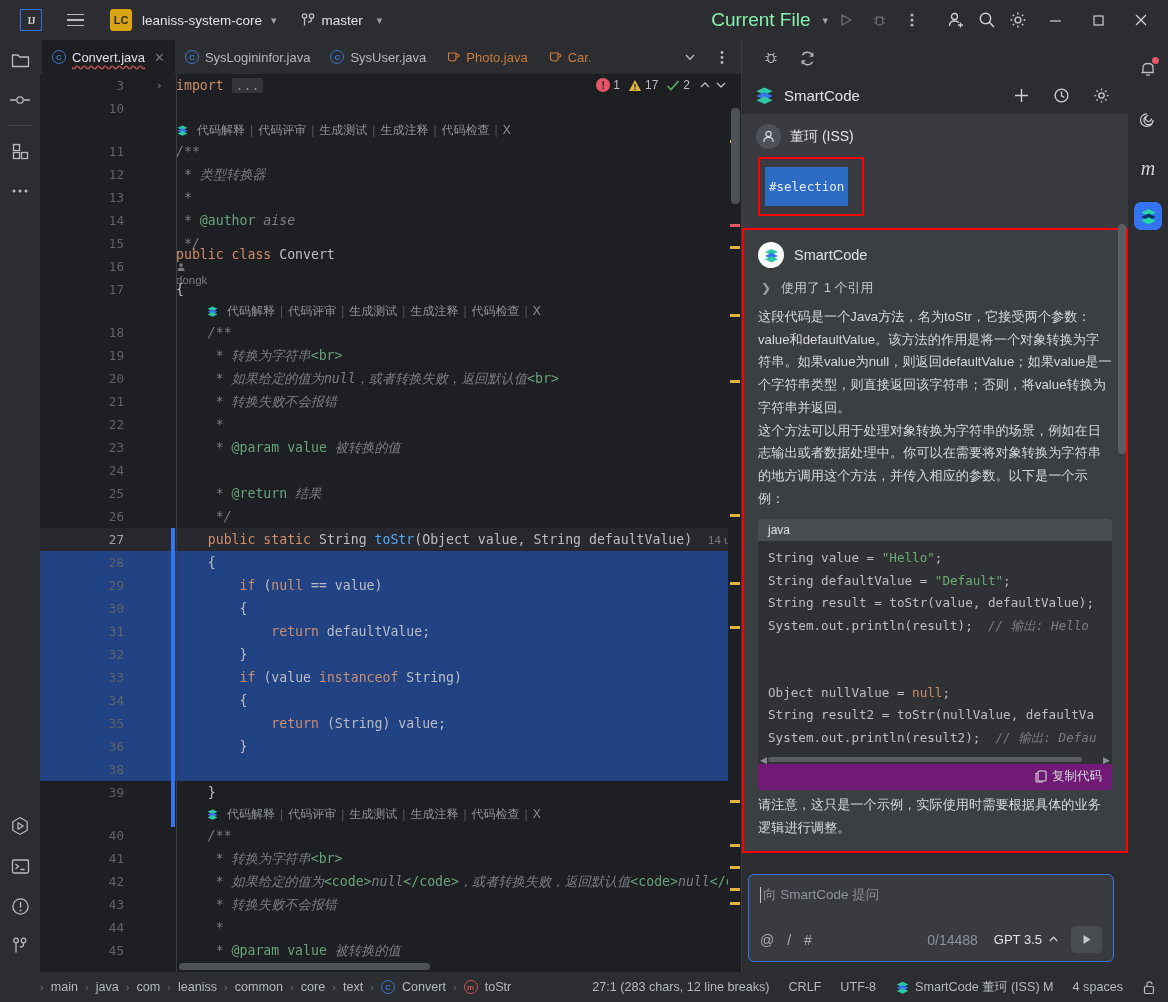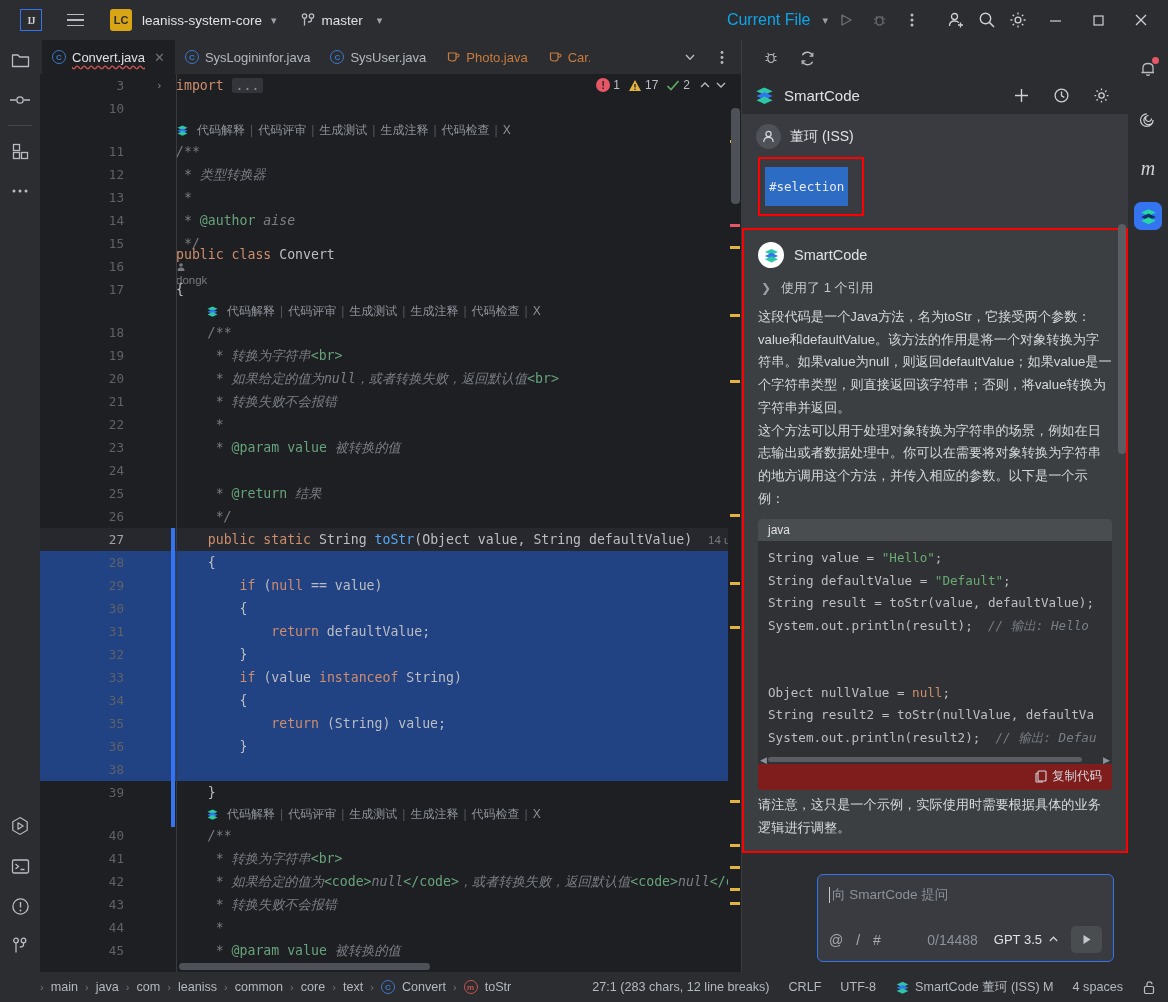--- a/index.html
+++ b/index.html
@@ -30,21 +30,21 @@
   .proj-badge {
     width: 22px; height: 22px; background: #d9a514; border-radius: 3px;
     display: flex; align-items: center; justify-content: center;
     font-size: 11px; font-weight: bold; color: #2b2d30; margin-left: 18px;
   }
   .proj-name { font-size: 13.5px; color: #dfe1e5; margin-left: 8px; }
   .chev { display: inline-block; margin-left: 7px; color: #9da0a8; font-size: 11px; }
   .branch-wrap { display: flex; align-items: center; margin-left: 22px; gap: 7px; }
   .branch-name { font-size: 13.5px; color: #dfe1e5; }
   .tb-mid { margin-left: auto; display: flex; align-items: center; gap: 3px; }
-  .curfile { font-size: 16px; color: #0ea5e9; padding: 0 2px; margin-left: 23px; }
+  .curfile { font-size: 19px; color: #86efac; padding: 0 2px; margin-left: 23px; }
   .tb-ico { width: 30px; height: 30px; display: flex; align-items: center;
     justify-content: center; cursor: pointer; }
   .tb-right { display: flex; align-items: center; margin-left: 14px; gap: 1px; }
   .win-btn { width: 42px; height: 38px; display: flex; align-items: center; justify-content: center; cursor: pointer; }
 
   
   .body { flex: 1; display: flex; min-height: 0; }
   .lrail, .rrail {
     width: 40px; background: #2b2d30; display: flex; flex-direction: column;
     align-items: center; flex: 0 0 40px;
@@ -154,25 +154,25 @@
   .ai-text { font-size: 13.2px; line-height: 1.72; color: #d6d8dd; }
 
   .codeblock { margin: 9px 0 0 0; background: #2f3134; border-radius: 4px; overflow: hidden; }
   .cb-head { background: #4a4d50; padding: 4px 10px; font-size: 12px; color: #dfe1e5; }
   .cb-body { padding: 6px 10px 4px 10px; font-family: "DejaVu Sans Mono", monospace;
     font-size: 12.6px; line-height: 1.78; white-space: pre; overflow: hidden; color: #bcbec4; }
   .cb-scroll { height: 9px; background: #2f3134; position: relative; margin-top: 2px; }
   .cb-thumb { position: absolute; left: 10px; right: 30px; top: 2px; height: 5px;
     background: #5a5d62; border-radius: 3px; }
   .cb-arrow { position: absolute; top: 0; color: #8d9199; font-size: 9px; }
-  .cb-foot { background: #7f1d1d; padding: 4px 10px; text-align: right; font-size: 12.5px; color: #d6d8dd; }
+  .cb-foot { background: #701a75; padding: 4px 10px; text-align: right; font-size: 12.5px; color: #d6d8dd; }
   .copy-btn { display: inline-flex; align-items: center; gap: 5px; cursor: pointer; }
   .ai-tail { font-size: 13.2px; line-height: 1.72; color: #d6d8dd; margin-top: 4px; }
 
-  .sc-input-wrap { padding: 8px 14px 10px 27px; flex: 0 0 auto; margin-left: 48px; }
+  .sc-input-wrap { padding: 8px 14px 10px 6px; flex: 0 0 auto; }
   .sc-input { background: #393b40; border: 1px solid #3574f0; border-radius: 6px;
     padding: 11px 11px 8px 11px; }
   .sc-placeholder { font-size: 13.5px; color: #8d9199; position: relative; padding-left: 3px; }
   .caret { position: absolute; left: 0; top: 1px; width: 1px; height: 16px; background: #c4c7cc; }
   .sc-input-foot { display: flex; align-items: center; margin-top: 22px; }
   .atoks { display: flex; align-items: center; gap: 13px; font-size: 14px; color: #a7aab0; }
   .counter { margin-left: auto; font-size: 14px; color: #8d9199; }
   .model { font-size: 13px; color: #dfe1e5; margin-left: 16px; display: flex; align-items: center; gap: 6px; }
   .send-btn { width: 31px; height: 27px; background: #4a4d50; border-radius: 5px;
     display: flex; align-items: center; justify-content: center; margin-left: 12px; cursor: pointer; }

